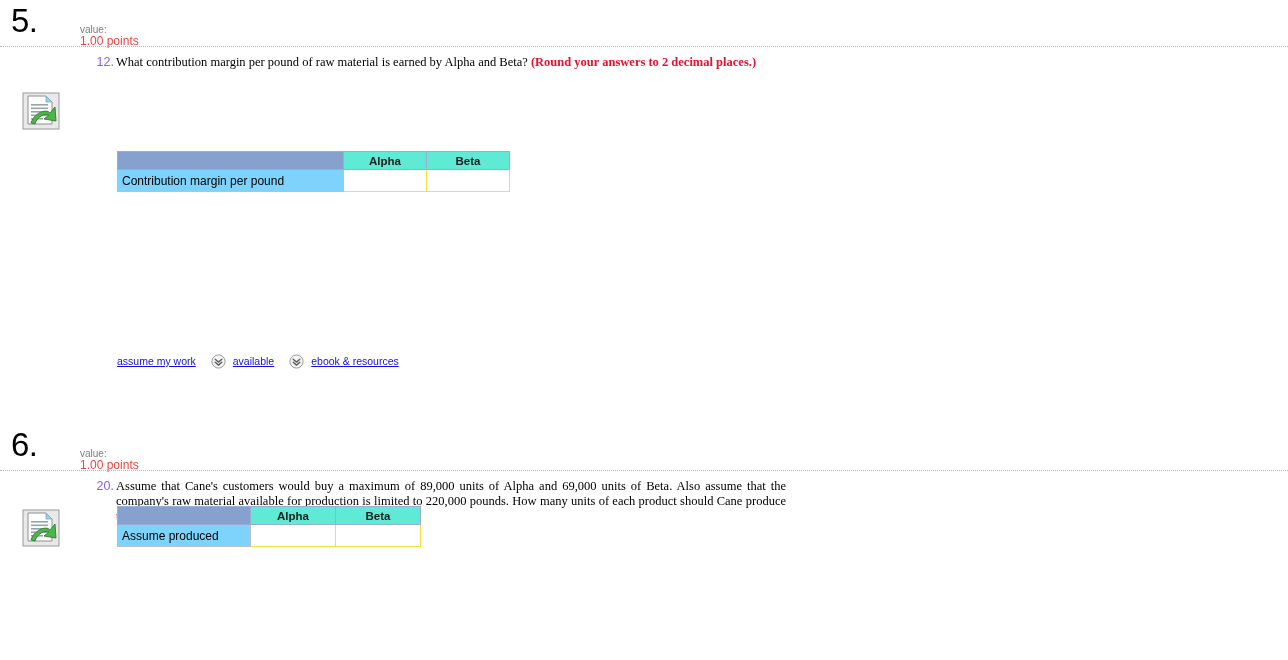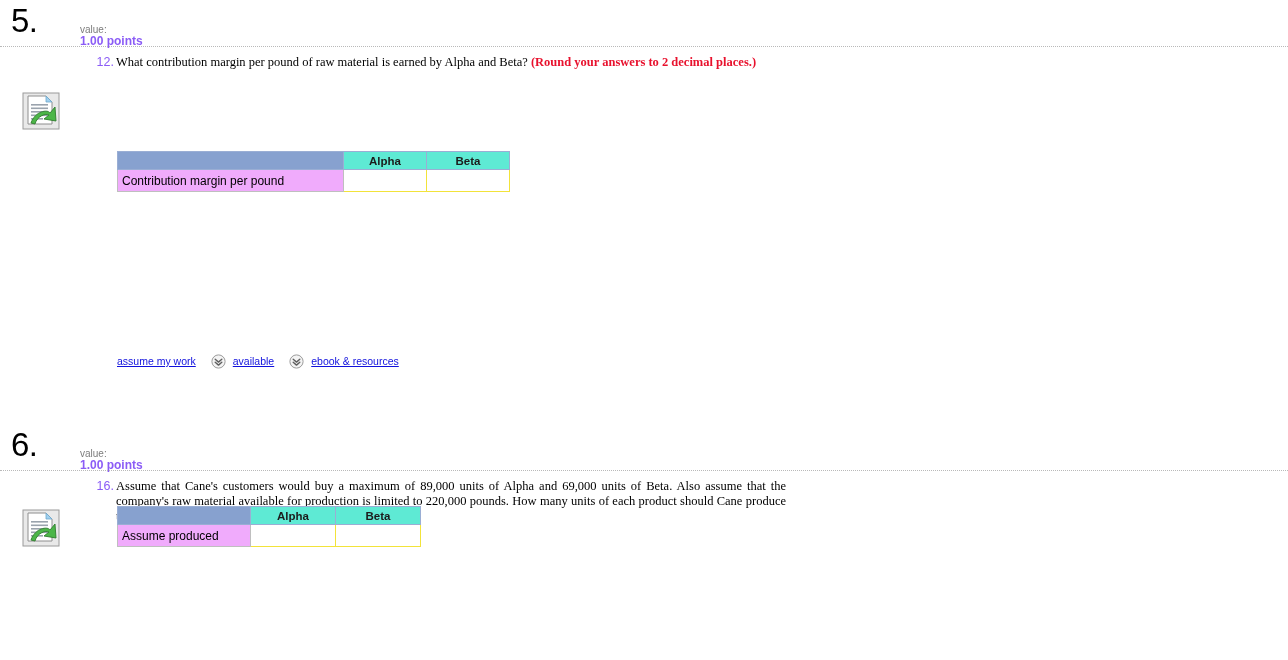--- a/index.html
+++ b/index.html
@@ -47,22 +47,22 @@
   }
   .value-label {
     display: block;
     font-size: 10px;
     color: #7c7c7c;
     line-height: 11px;
   }
   .value-points {
     display: block;
     font-size: 12px;
-    font-weight: bold;
-    color: #8b5cf6;
+    font-weight: normal;
+    color: #ef4444;
     line-height: 13px;
   }
   .dotted-sep {
     position: absolute;
     left: 0;
     top: 46px;
     width: 1288px;
     height: 0;
     border-top: 1px dotted #b9b9b9;
   }
@@ -130,21 +130,21 @@
     text-align: center;
   }
   .ans-table th.corner {
     background: #87a1cf;
   }
   .ans-table td.row-label {
     border: 1px solid #bfbfbf;
     padding: 1px 0 1px 4px;
     font-size: 12px;
     color: #000;
-    background: #f0abfc;
+    background: #7dd3fc;
     height: 19px;
     text-align: left;
     white-space: nowrap;
   }
   .ans-table td.input-cell {
     border: 1px solid #f2e33a;
     background: #ffffff;
     height: 19px;
     padding: 0;
   }
@@ -314,21 +314,21 @@
           <rect x="9" y="15.5" width="17" height="1.6"></rect>
           <rect x="9" y="19" width="17" height="1.6"></rect>
           <rect x="9" y="22.5" width="17" height="1.6"></rect>
           <rect x="9" y="26" width="12" height="1.6"></rect>
         </g>
         <path d="M9 31 C13 19, 26 17, 28 21 L33 15 L34 29 L22 27 L27 23 C24 21, 15 24, 13 32 Z" fill="#4cb648" stroke="#2f7d2c" stroke-width="0.9" stroke-linejoin="round"></path>
       </svg>
     </span>
 
     <div class="q-text-row">
-      <span class="q-num-inline">16.</span>
+      <span class="q-num-inline">20.</span>
       <span class="q-text"><span>Assume that Cane's customers would buy a maximum of 89,000 units of Alpha and 69,000 units of Beta. Also assume that the company's raw material available for production is limited to 220,000 pounds. How many units of each product should Cane produce to maximize its profits?</span><span class="round-note"></span></span>
     </div>
 
     <table class="ans-table" id="table-2">
       <colgroup>
         <col class="col-label">
           <col class="col-alpha">
           <col class="col-beta">
       </colgroup>
       <thead>

